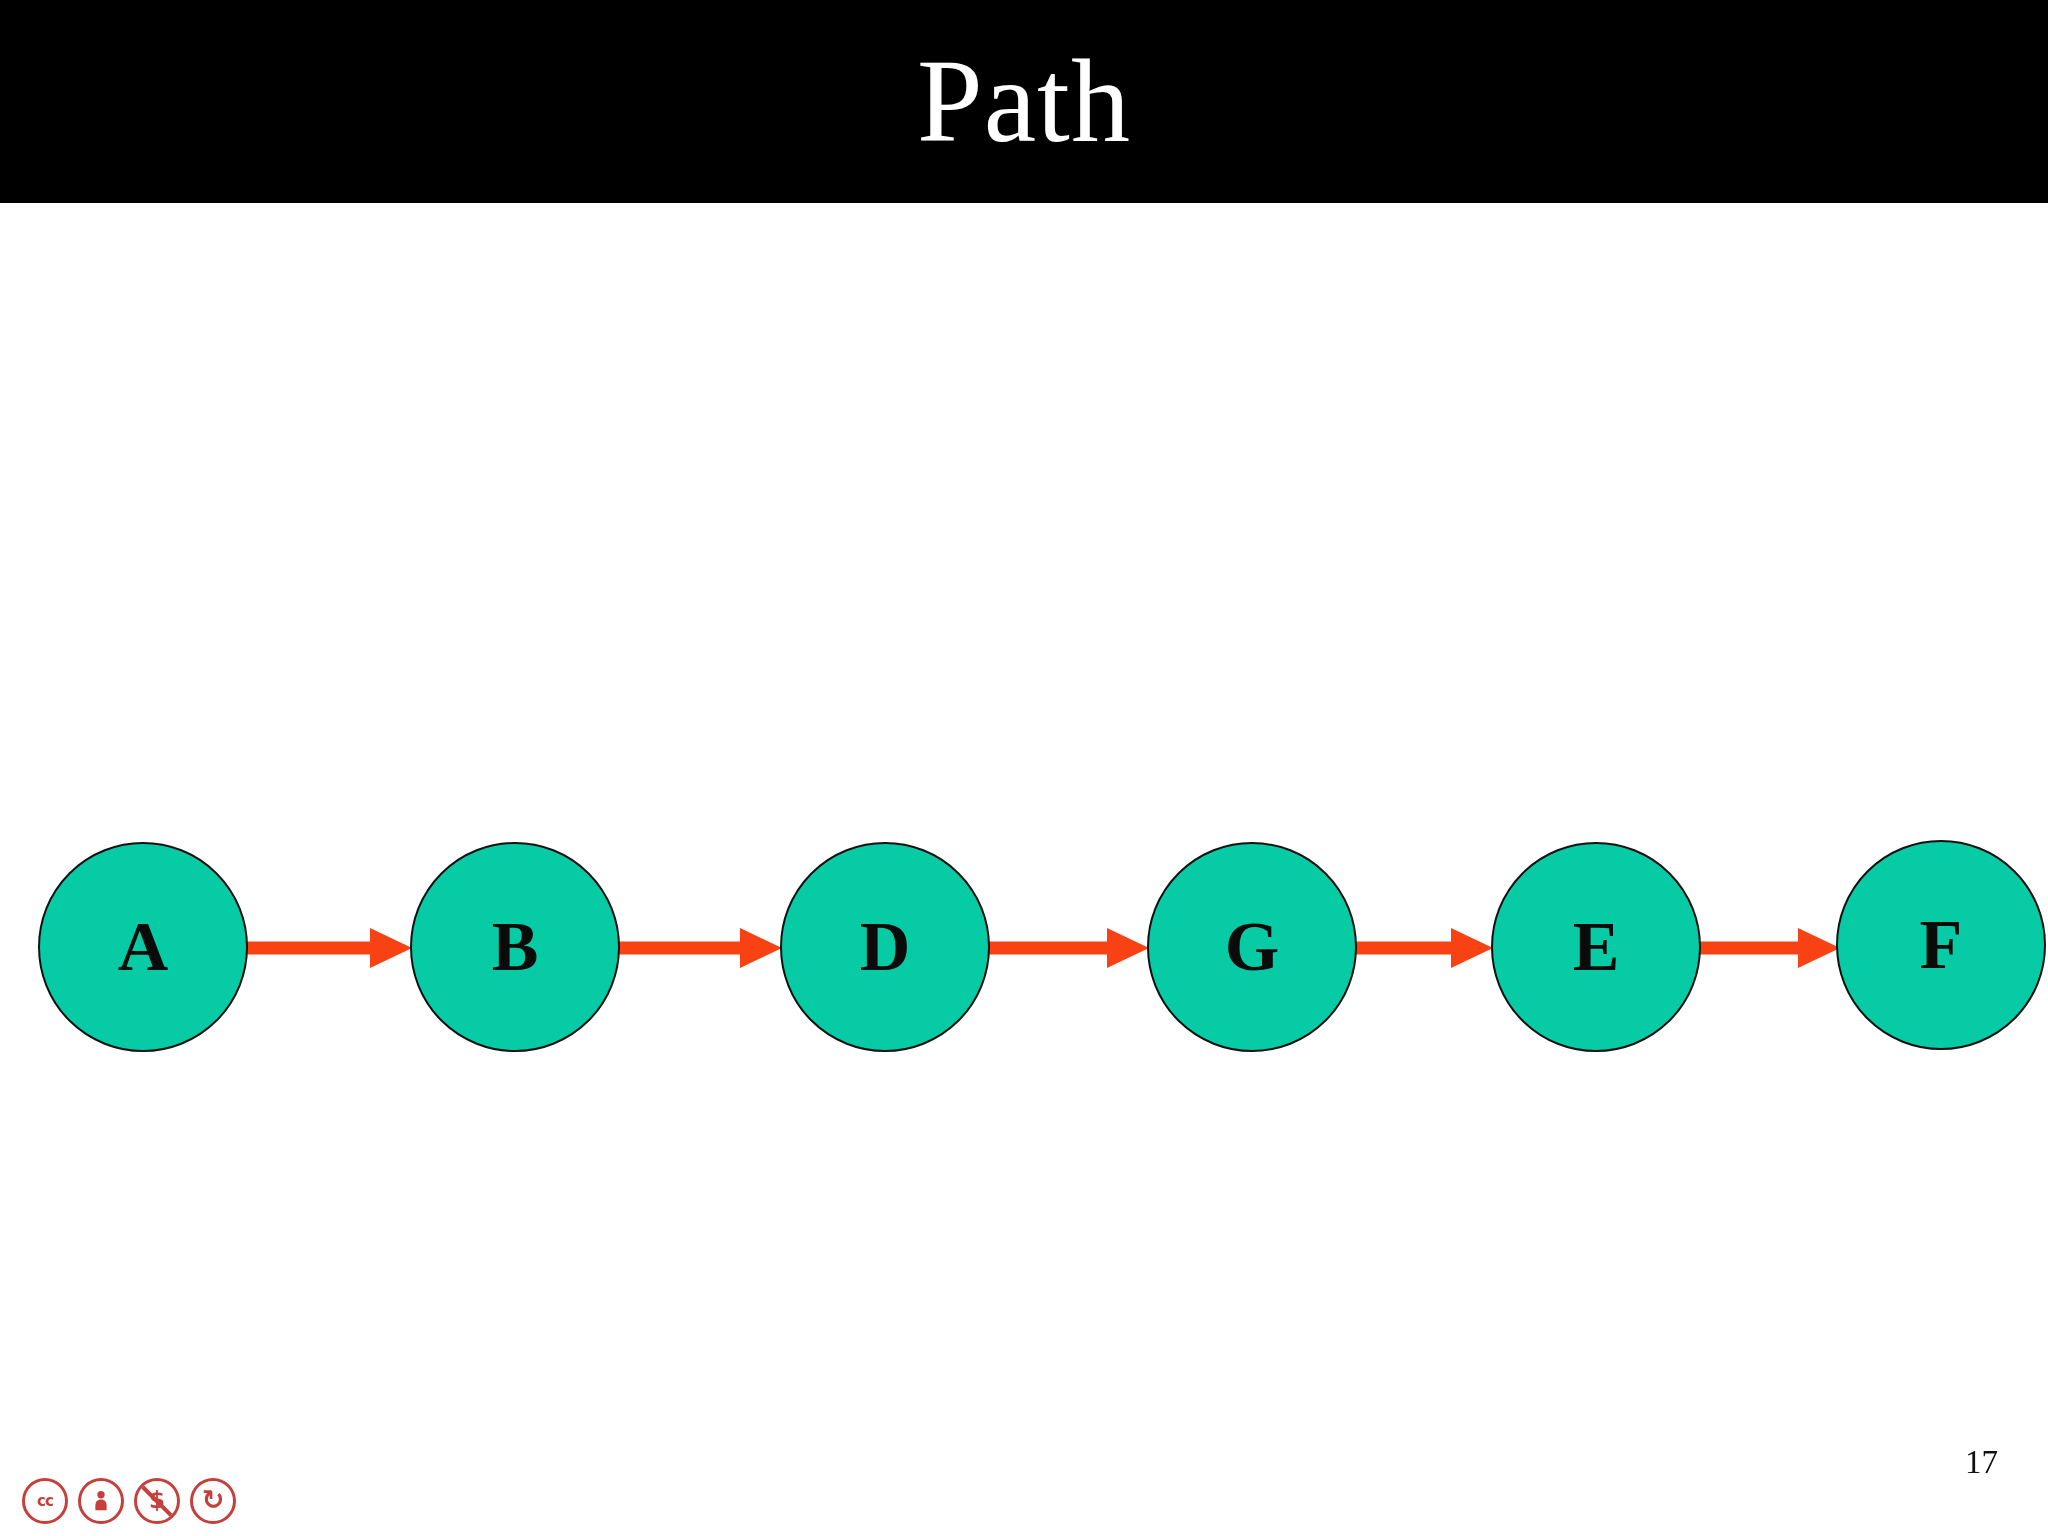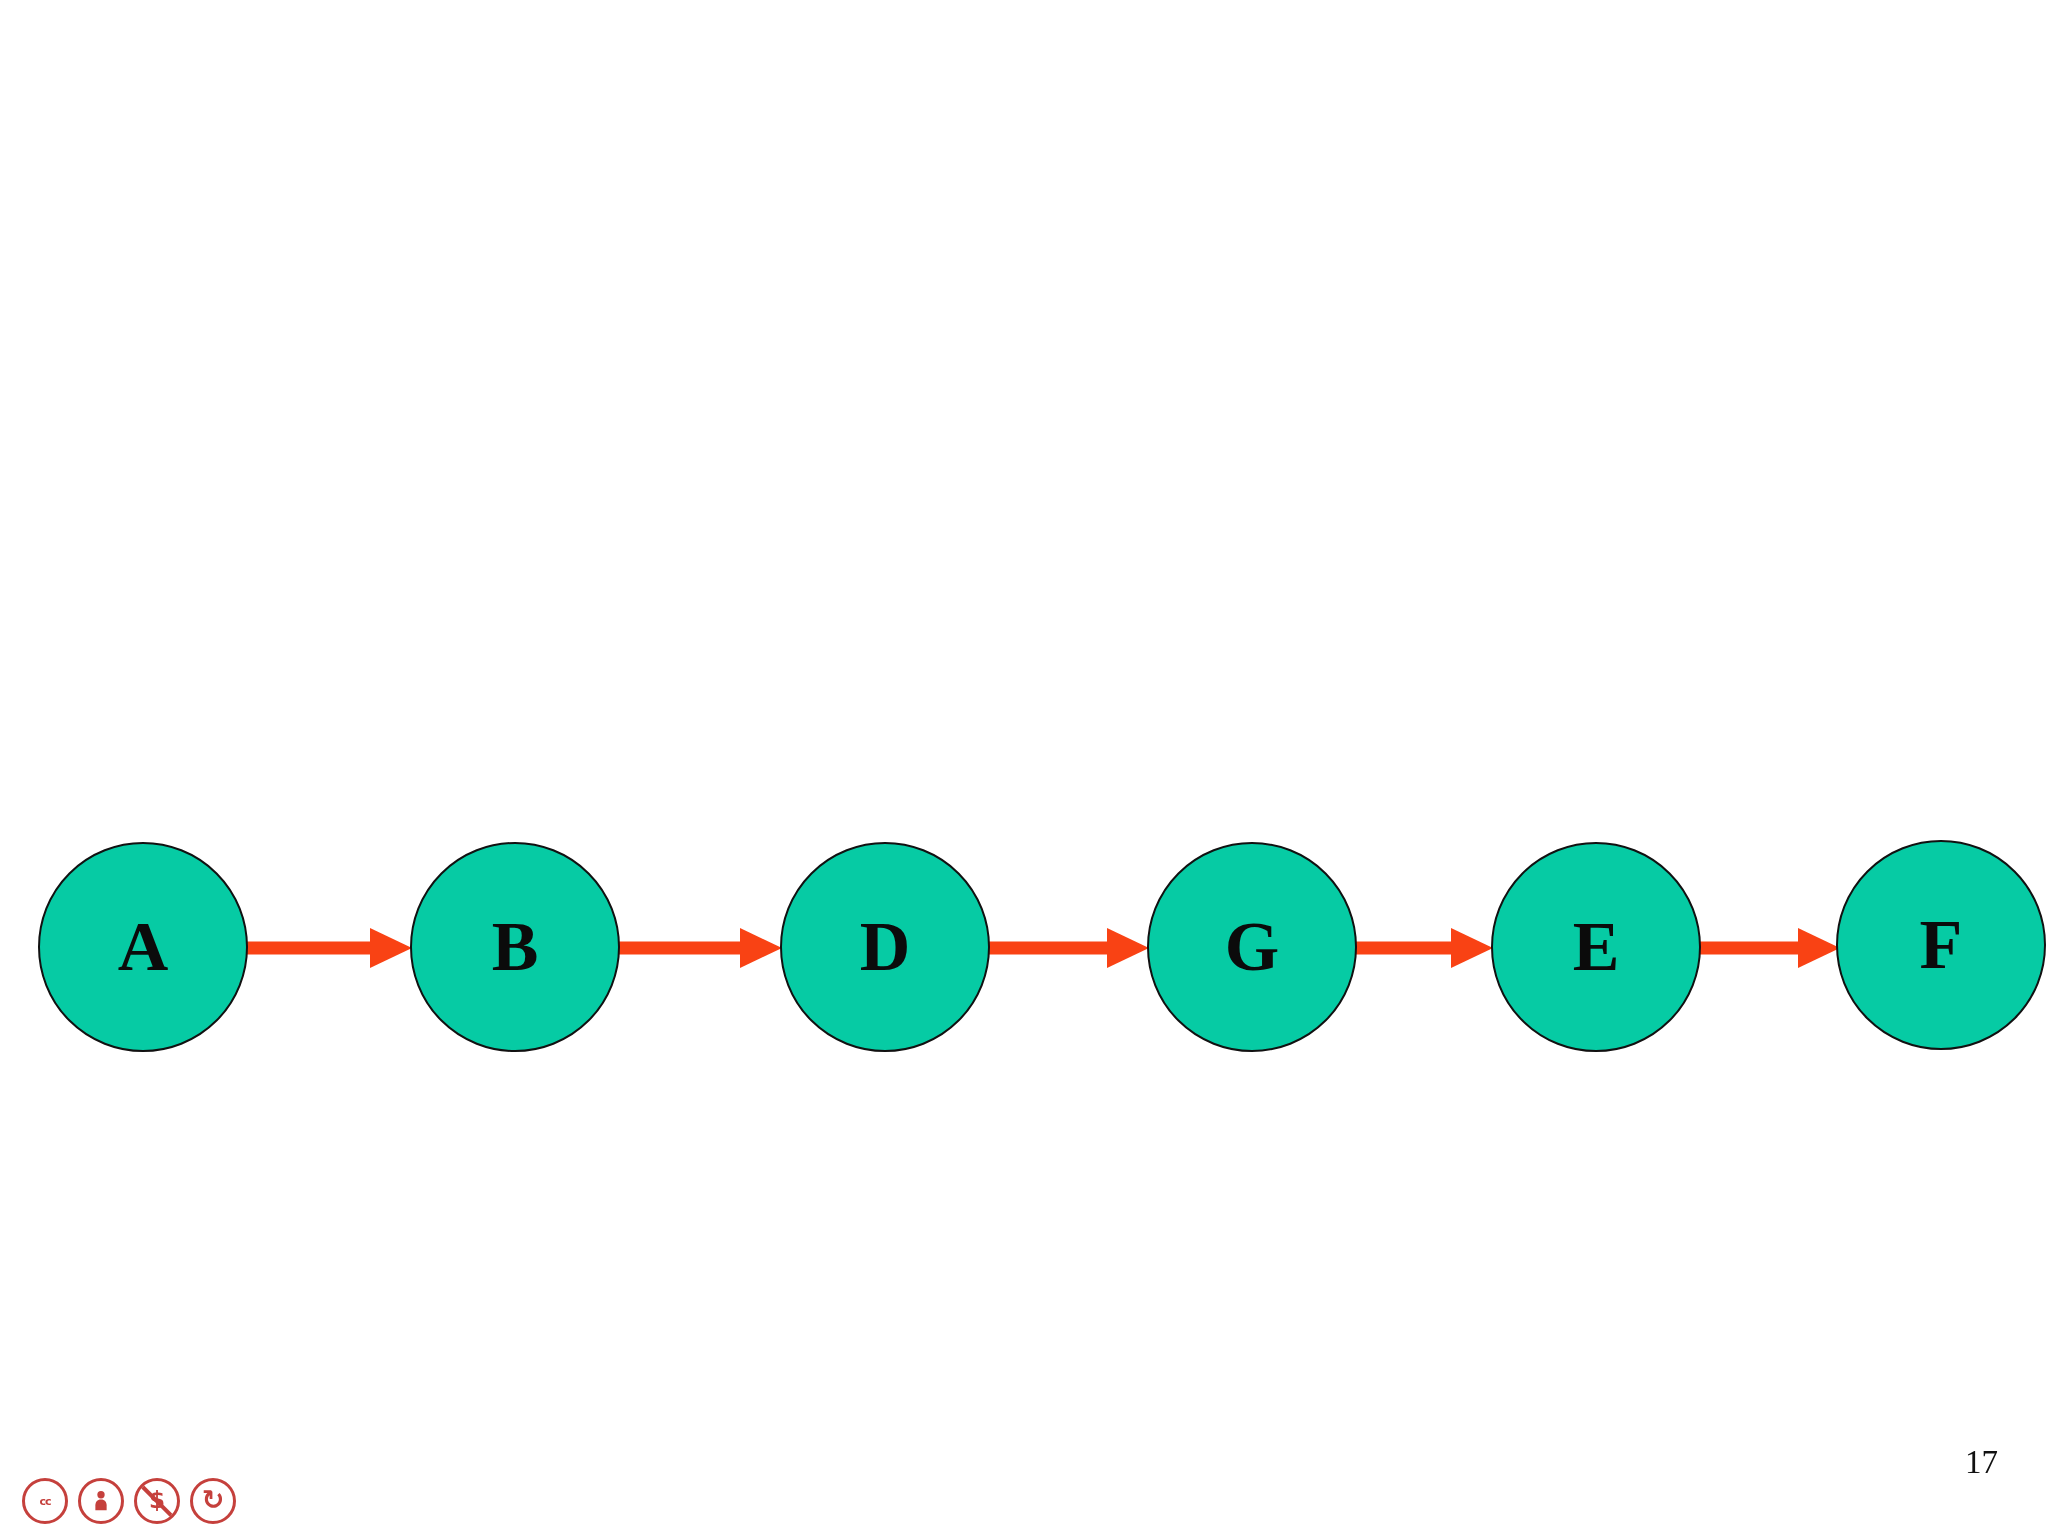--- a/index.html
+++ b/index.html
@@ -50,34 +50,37 @@
   }
   .badge{
     position:relative;width:46px;height:46px;box-sizing:border-box;
     border:3.5px solid var(--icon,#c5403c);border-radius:50%;
     color:var(--icon,#c5403c);
     display:flex;align-items:center;justify-content:center;
     overflow:hidden;
     font-family:"DejaVu Sans",sans-serif;
   }
   .badge .glyph{font-weight:bold;line-height:1;}
-  .badge-cc .glyph{font-size:11px;letter-spacing:-1px;}
+  .badge-cc .glyph{font-size:15px;letter-spacing:-1px;}
   .badge-nc .glyph{font-size:23px;margin-top:-2px;}
   .badge-sa .glyph{font-size:27px;margin-top:-3px;}
   .badge .slash{
     position:absolute;left:-12%;top:calc(50% - 2px);width:124%;height:4px;
     background:currentColor;transform:rotate(45deg);
   }
   .badge svg{display:block;}
 </style>
 </head>
 <body>
 
 <div class="canvas">
 
+  <header class="banner">
+    <h1>Path</h1>
+  </header>
 
   <svg class="arrows" viewBox="0 0 2048 1536" xmlns="http://www.w3.org/2000/svg">
     <defs>
       <marker id="ah" markerUnits="userSpaceOnUse" markerWidth="44" markerHeight="42" refX="1" refY="21" orient="auto">
         <path d="M1,1 L43,21 L1,41 Z" fill="var(--arrow,#f94214)"></path>
       </marker>
     </defs>
     <line x1="246" y1="948" x2="370" y2="948" stroke="var(--arrow,#f94214)" stroke-width="13" marker-end="url(#ah)"></line>
     <line x1="616" y1="948" x2="740" y2="948" stroke="var(--arrow,#f94214)" stroke-width="13" marker-end="url(#ah)"></line>
     <line x1="986" y1="948" x2="1107" y2="948" stroke="var(--arrow,#f94214)" stroke-width="13" marker-end="url(#ah)"></line>

